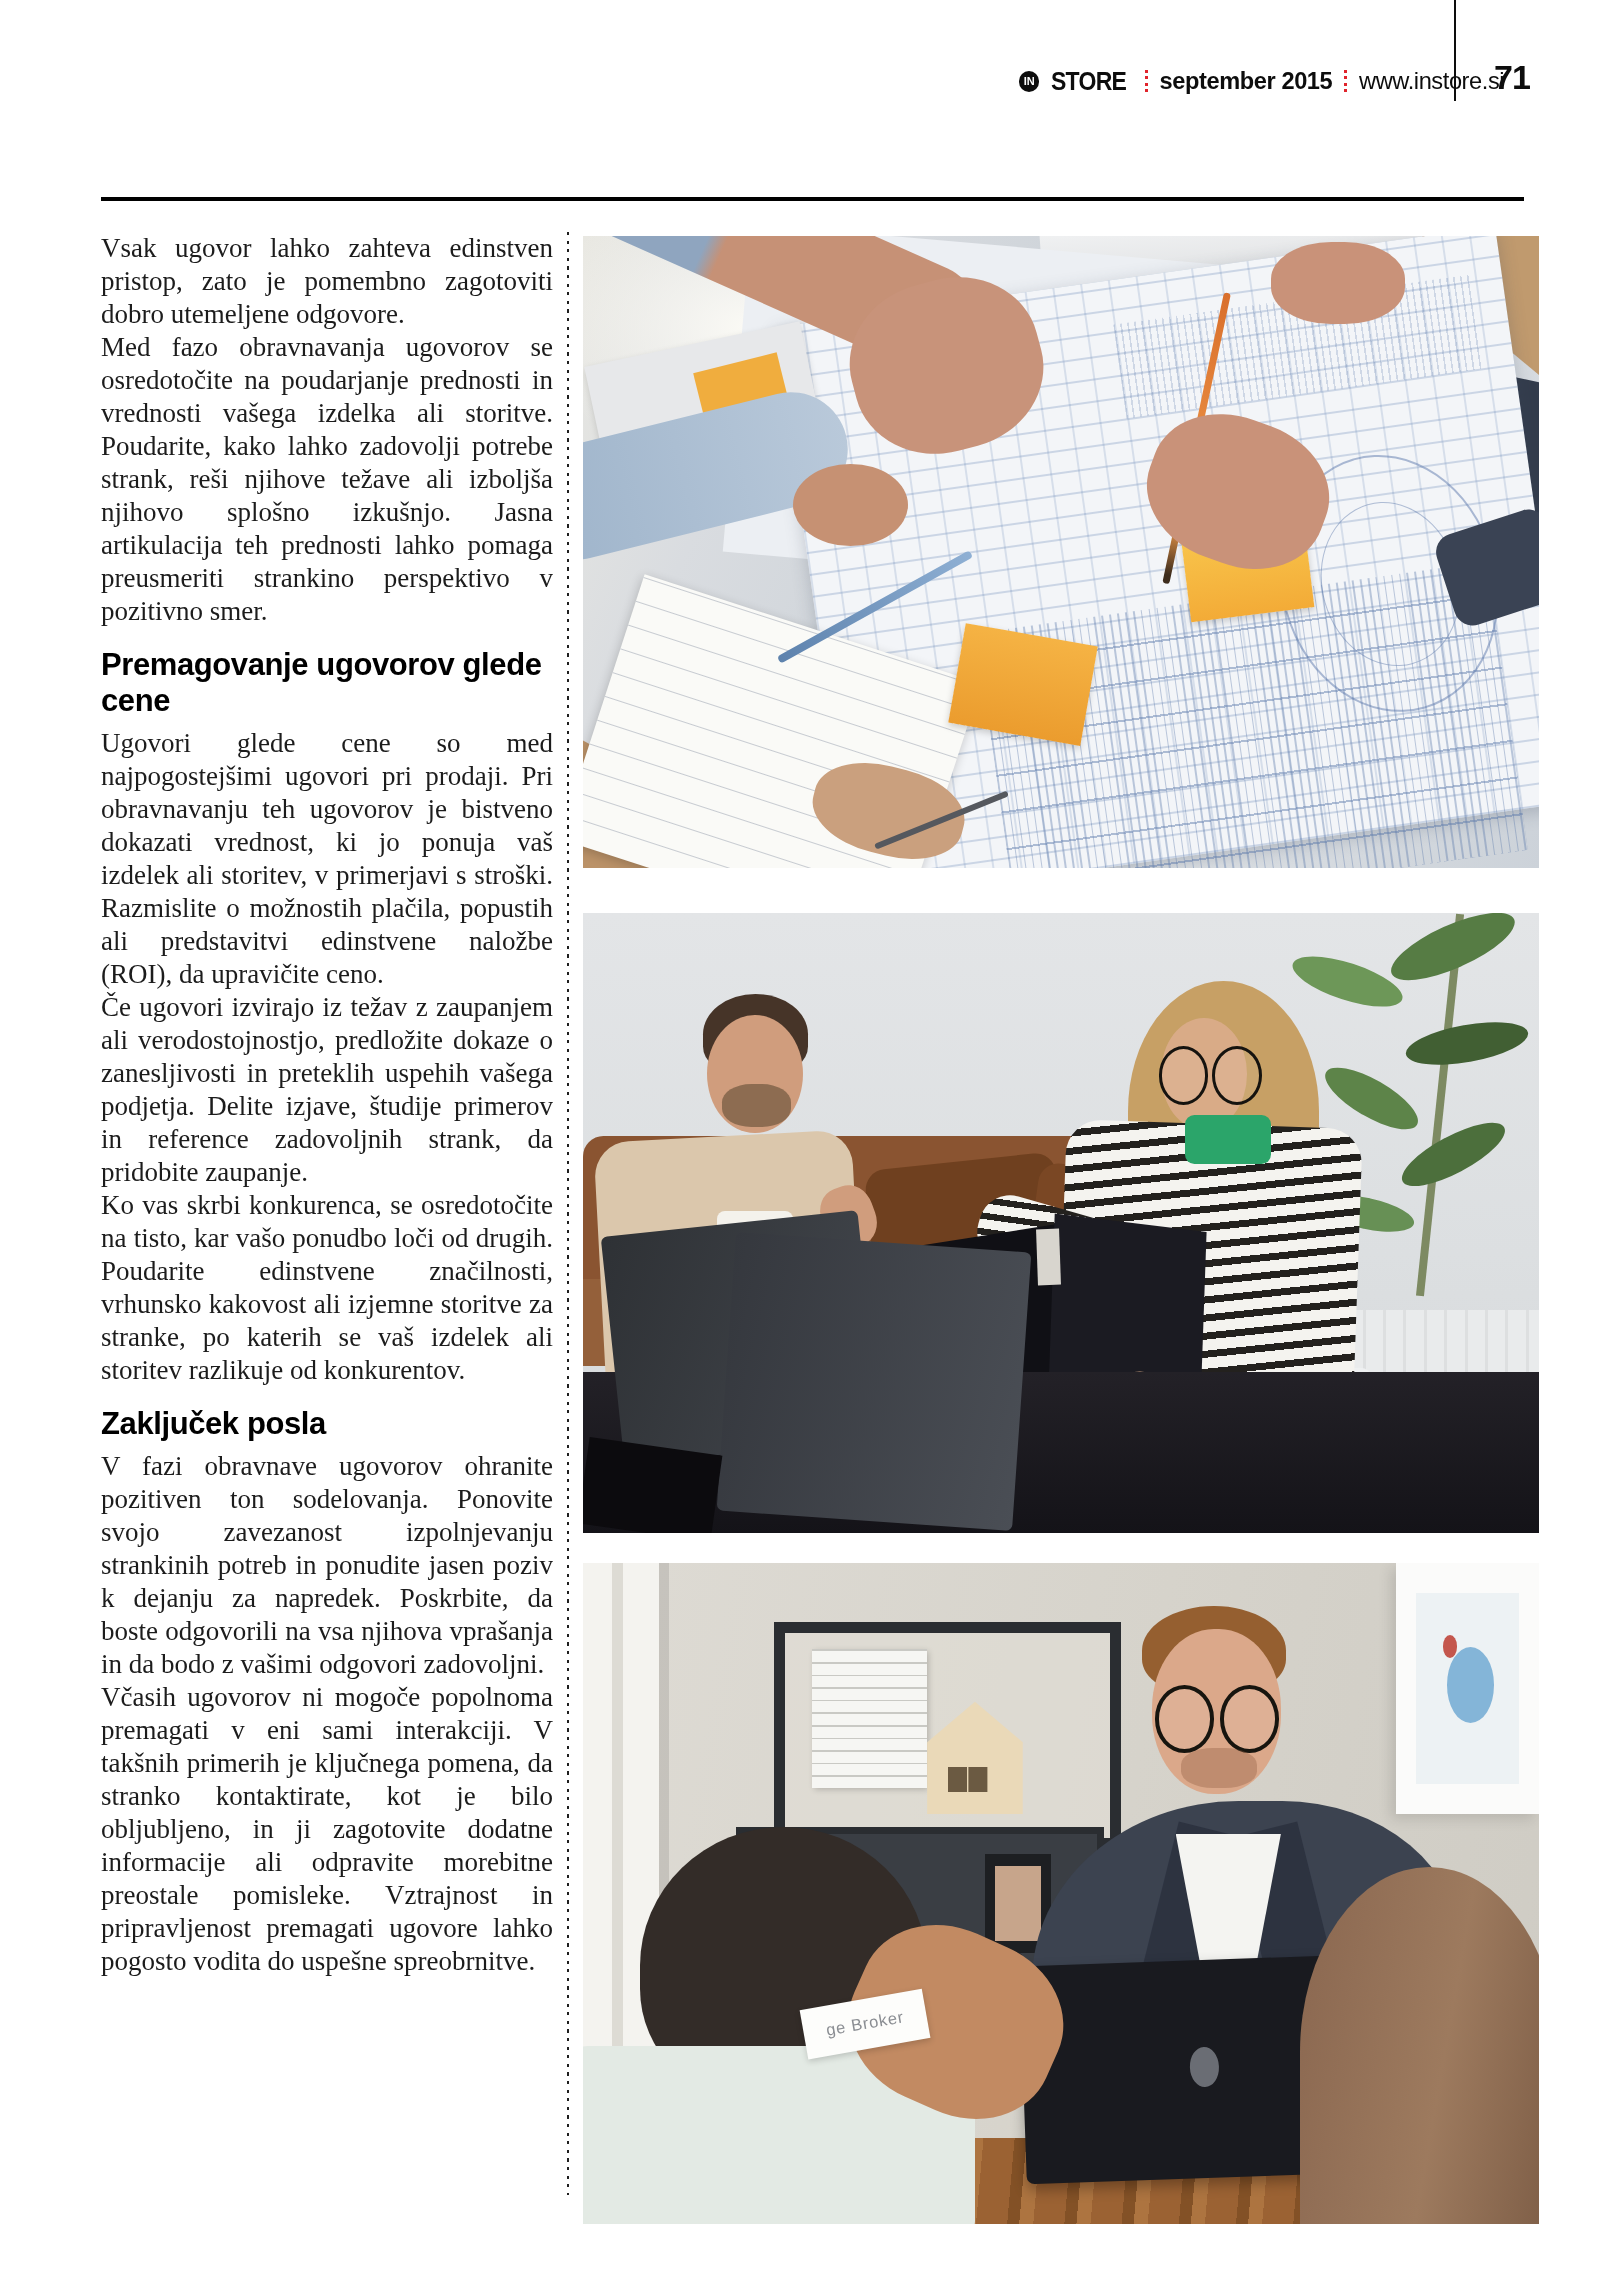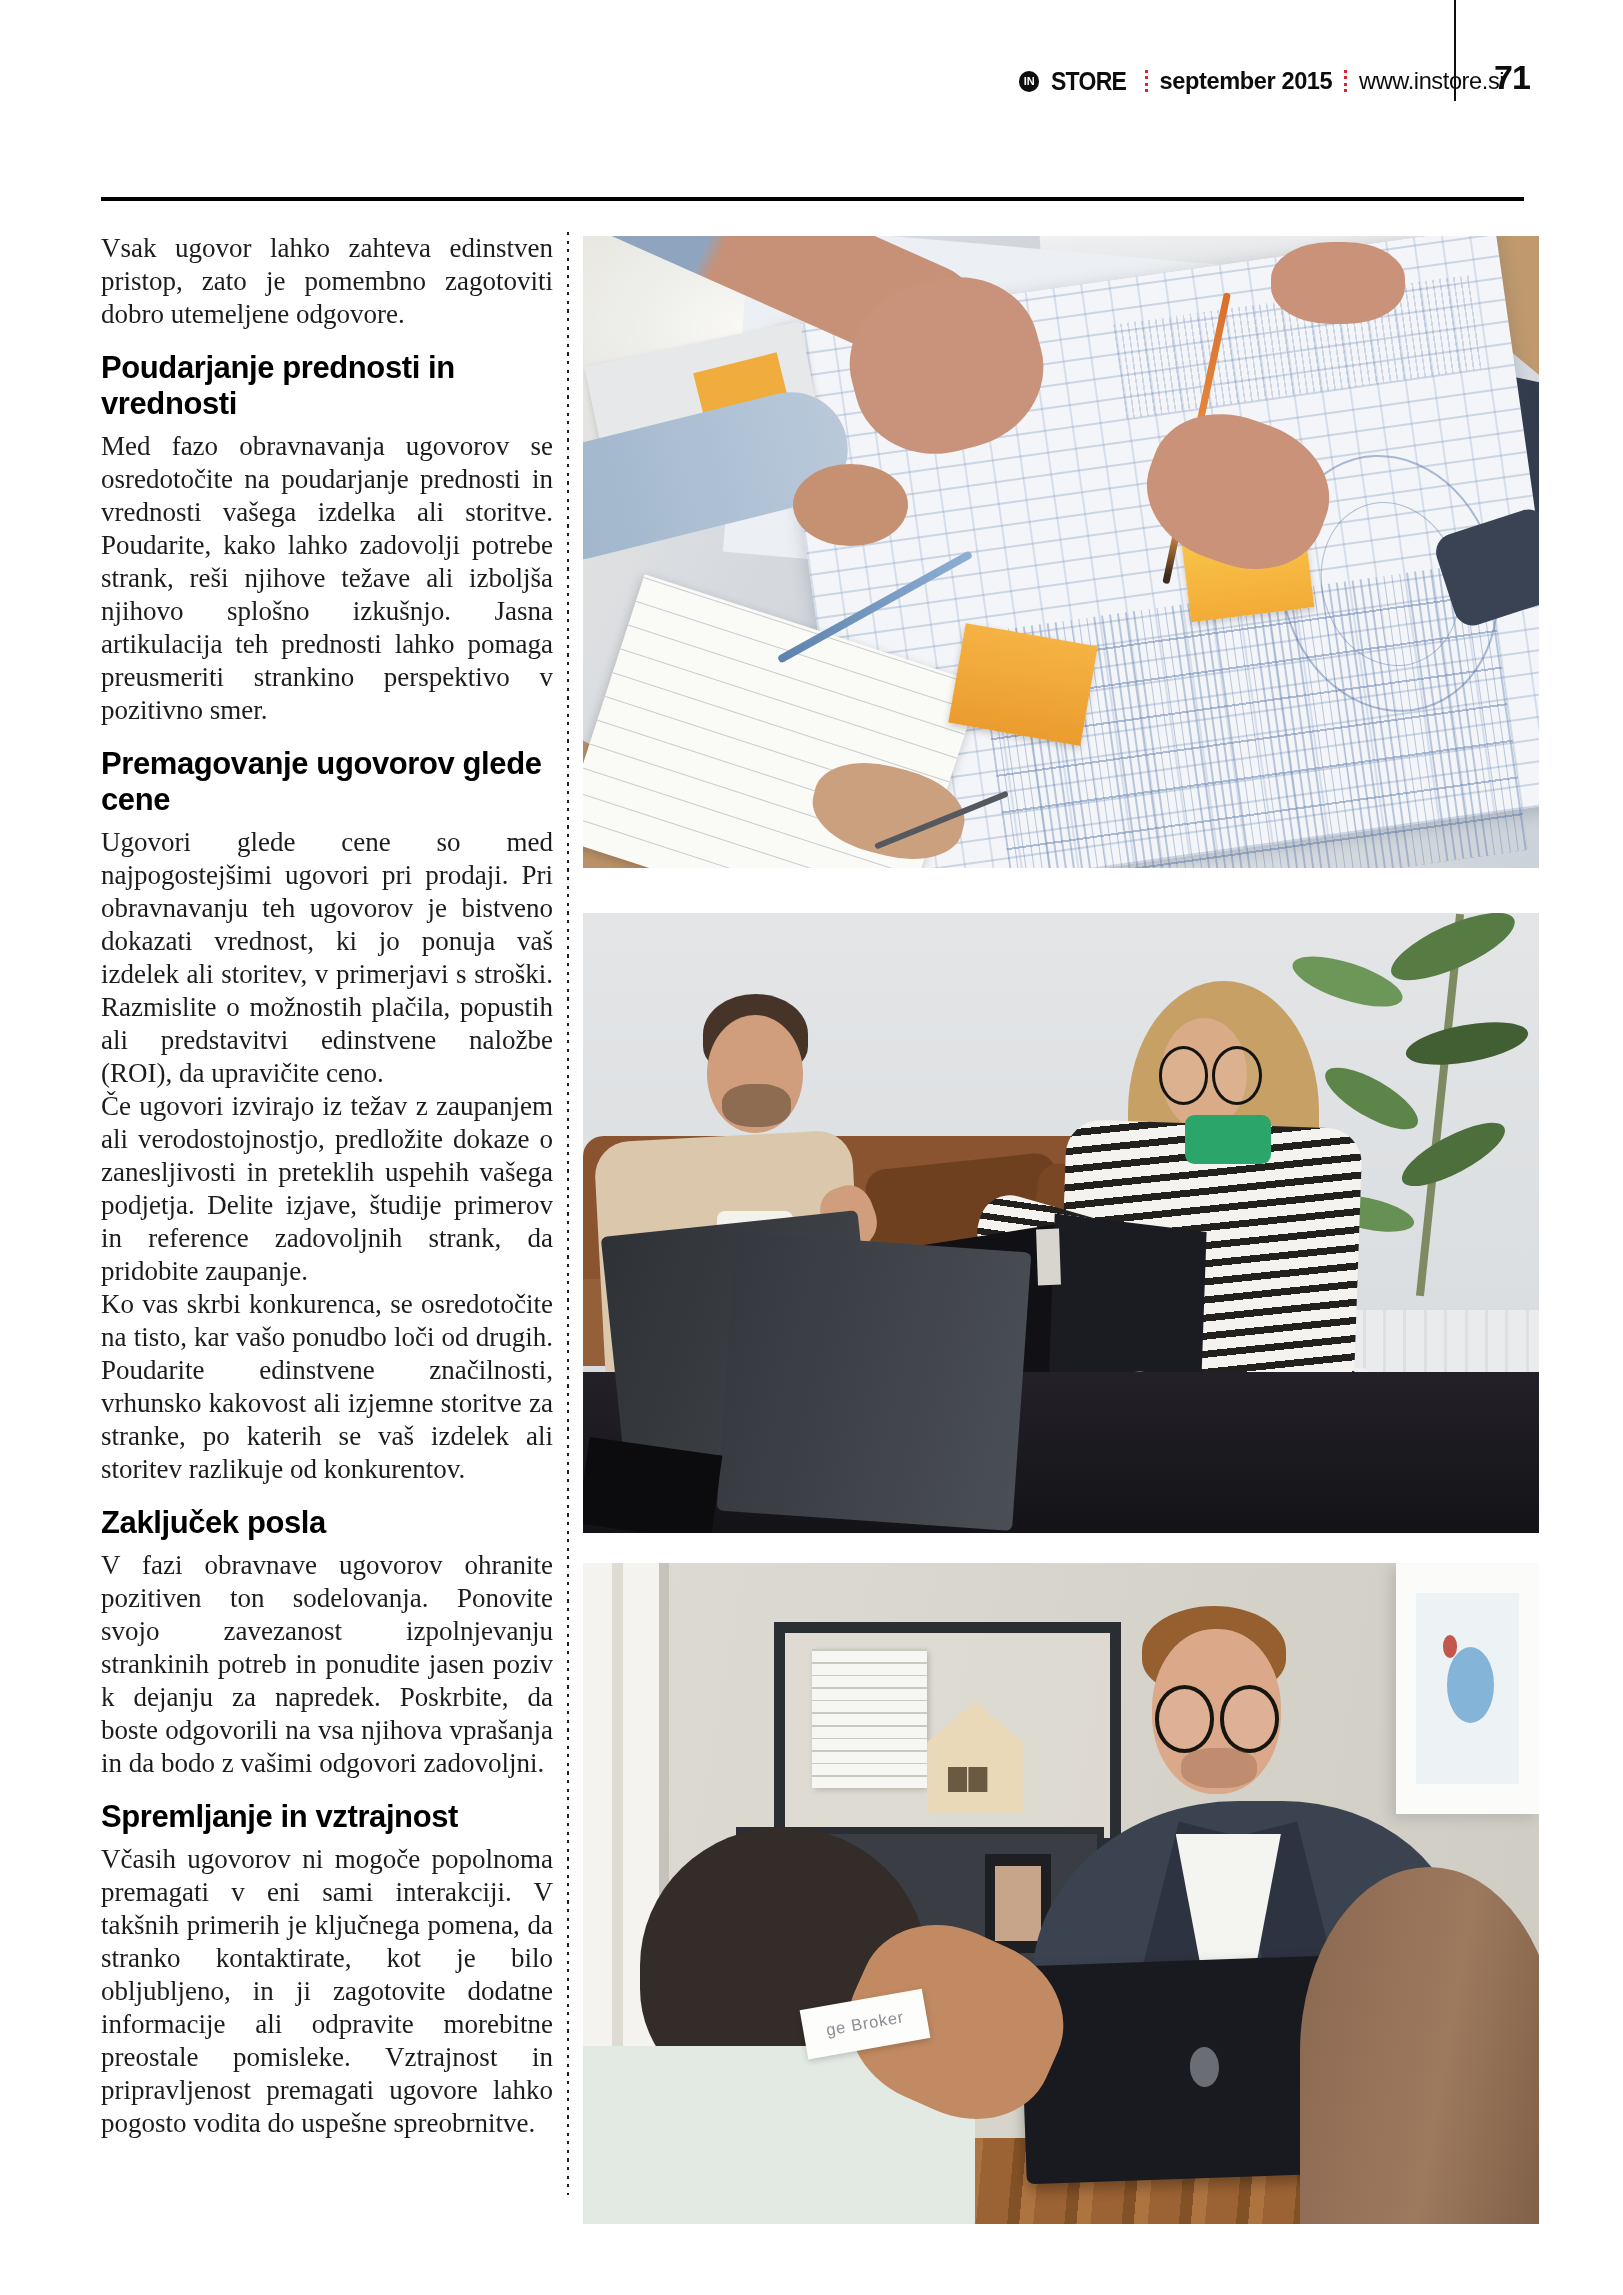--- a/index.html
+++ b/index.html
@@ -174,34 +174,32 @@
   </div>
   <div class="vsep"></div>
   <div class="pagenum">71</div>
   <div class="hrule"></div>
 
   <div class="dotted-divider"></div>
 
   <article class="text-column">
     <p>Vsak ugovor lahko zahteva edinstven pristop, zato je pomembno zagotoviti dobro utemeljene odgovore.</p>
 
-    <h2>Poudarjanje prednosti in vrednosti</h2>
     <p>Med fazo obravnavanja ugovorov se osredotočite na poudarjanje prednosti in vrednosti vašega izdelka ali storitve. Poudarite, kako lahko zadovolji potrebe strank, reši njihove težave ali izboljša njihovo splošno izkušnjo. Jasna artikulacija teh prednosti lahko pomaga preusmeriti strankino perspektivo v pozitivno smer.</p>
 
     <h2>Premagovanje ugovorov glede cene</h2>
     <p>Ugovori glede cene so med najpogostejšimi ugovori pri prodaji. Pri obravnavanju teh ugovorov je bistveno dokazati vrednost, ki jo ponuja vaš izdelek ali storitev, v primerjavi s stroški. Razmislite o možnostih plačila, popustih ali predstavitvi edinstvene naložbe (ROI), da upravičite ceno.</p>
 
     <p>Če ugovori izvirajo iz težav z zaupanjem ali verodostojnostjo, predložite dokaze o zanesljivosti in preteklih uspehih vašega podjetja. Delite izjave, študije primerov in reference zadovoljnih strank, da pridobite zaupanje.</p>
 
     <p>Ko vas skrbi konkurenca, se osredotočite na tisto, kar vašo ponudbo loči od drugih. Poudarite edinstvene značilnosti, vrhunsko kakovost ali izjemne storitve za stranke, po katerih se vaš izdelek ali storitev razlikuje od konkurentov.</p>
 
     <h2>Zaključek posla</h2>
     <p>V fazi obravnave ugovorov ohranite pozitiven ton sodelovanja. Ponovite svojo zavezanost izpolnjevanju strankinih potreb in ponudite jasen poziv k dejanju za napredek. Poskrbite, da boste odgovorili na vsa njihova vprašanja in da bodo z vašimi odgovori zadovoljni.</p>
 
-    <h2>Spremljanje in vztrajnost</h2>
     <p class="lastpara"><span>Včasih ugovorov ni mogoče popolnoma premagati v eni sami interakciji. V takšnih primerih je ključnega pomena, da stranko kontaktirate, kot je bilo obljubljeno, in ji zagotovite dodatne informacije ali odpravite morebitne preostale pomisleke. Vztrajnost in pripravljenost premagati ugovore lahko pogosto vodita do uspešne spreobrnitve.</span></p>
   </article>
 
   <figure class="photo ph1" style="margin:0">
     <div class="p1-light"></div>
     <div class="p1-wood-tr"></div>
     <div class="p1-wood-bl"></div>
     <div class="p1-laptop"></div>
     <div class="p1-device"></div>
     <div class="p1-sheet-back"></div>

